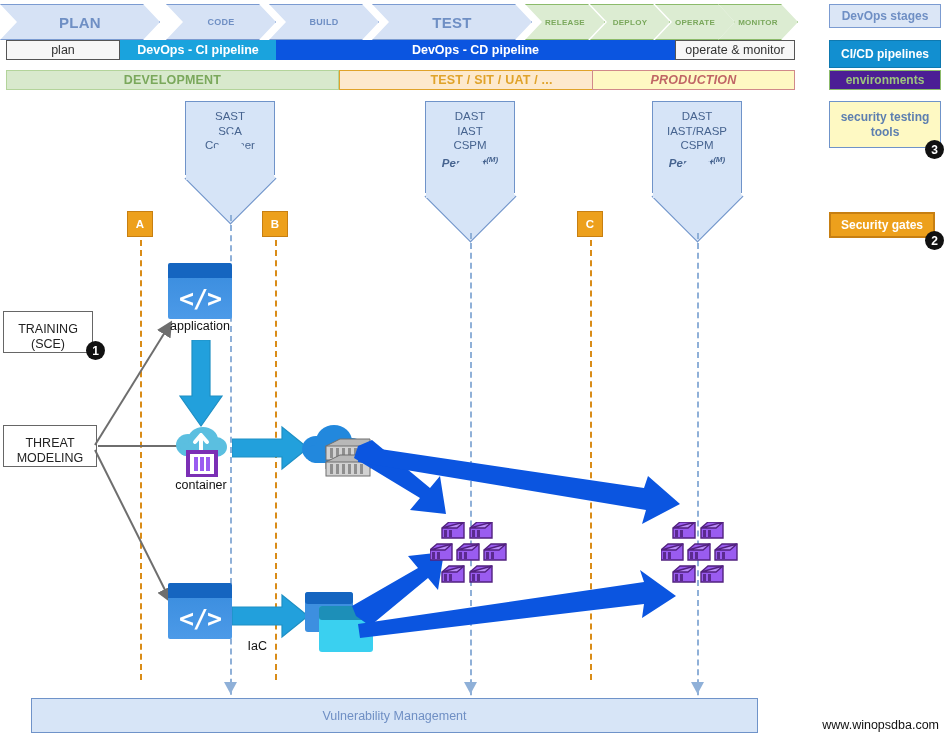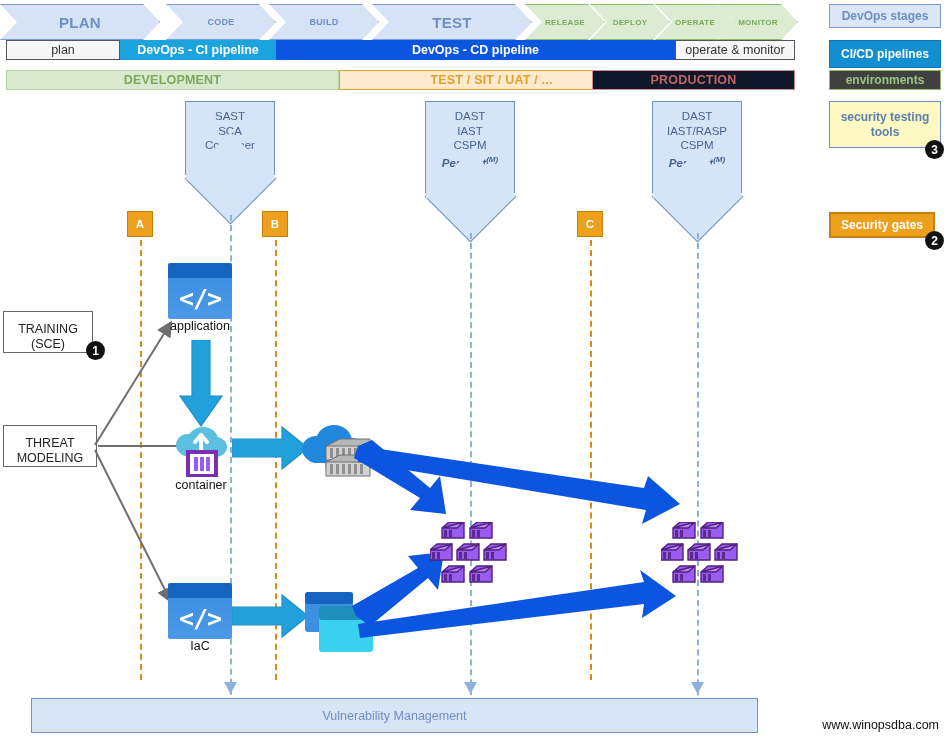--- a/index.html
+++ b/index.html
@@ -34,21 +34,21 @@
   .pipe.ci{background:#1aa3dd;border:1px solid #1aa3dd;color:#fff;font-weight:bold;}
   .pipe.cd{background:#0b55e0;border:1px solid #0b55e0;color:#fff;font-weight:bold;}
 
   
   #envs{position:absolute;left:6px;top:70px;width:789px;height:20px;}
   .env{position:absolute;top:0;height:20px;box-sizing:border-box;
        display:flex;align-items:center;justify-content:center;
        font-size:12.5px;font-weight:bold;letter-spacing:.2px;}
   .env.dev{background:#d8e9cd;border:1px solid #b3d49b;color:#7aa85c;}
   .env.test{background:#fde9cd;border:1px solid #e0a32a;color:#e0a32a;}
-  .env.prod{background:#0f172a;border:1px solid #d08a8a;color:#c06666;}
+  .env.prod{background:#fef9c3;border:1px solid #d08a8a;color:#c06666;font-style:italic;}
 
   
   .shield{
     position:absolute;box-sizing:border-box;
     background:#d6e4f7;border:1px solid #6f93c9;
     color:#46638f;text-align:center;
     font-size:11.5px;line-height:14.6px;
     padding-top:7px;
   }
   .shield .pt{font-style:italic;font-weight:bold;}
@@ -88,21 +88,21 @@
   }
 
   
   .lg{
     position:absolute;box-sizing:border-box;
     display:flex;align-items:center;justify-content:center;
     font-size:12px;font-weight:bold;text-align:center;line-height:15px;
   }
   .lg.stages{background:#dbe6f6;border:1px solid #7b9bd1;color:#6f8fc4;}
   .lg.pipes{background:#128fd0;border:1px solid #0e79b0;color:#fff;}
-  .lg.envs{background:#404040;border:1px solid #8cbb6b;color:#9cc47d;}
+  .lg.envs{background:#4c1d95;border:1px solid #8cbb6b;color:#9cc47d;}
   .lg.tools{background:#fef9c3;border:1px solid #6f93c9;color:#5d7fb0;}
   .lg.gates{background:#eda01c;border:2px solid #c77f12;color:#fff;}
 
   
   .cap{position:absolute;font-size:12.5px;color:#111;text-align:center;}
 
   
   .codeicon{position:absolute;}
   .codeicon .top{position:absolute;left:0;top:0;width:100%;height:26%;
        background:#1565c0;border-radius:2px 2px 0 0;}
@@ -332,21 +332,21 @@
       <rect x="60" y="49" width="3" height="10" fill="#8f8f8f"></rect>
     </g>
   </svg>
 </div>
 
 <div class="codeicon" style="left:168px;top:583px;width:64px;height:56px;">
   <div class="top"></div>
   <div class="body"></div>
   <div class="slash">&lt;/&gt;</div>
 </div>
-<div class="cap" style="left:150px;top:639px;width:100px;">
+<div class="cap" style="left:167px;top:639px;width:100px;text-align:right;">
   <span>IaC</span>
 </div>
 
 <svg class="abs" style="left:232px;top:592px;width:78px;height:48px;" viewBox="0 0 78 48">
   <polygon points="0,15 50,15 50,3 76,24 50,45 50,33 0,33" fill="#22a0dc" stroke="#1e8fc4" stroke-width="1.2"></polygon>
 </svg>
 
 <div class="abs" style="left:305px;top:592px;width:72px;height:68px;">
   <svg width="72" height="68" viewBox="0 0 72 68">
     <rect x="0" y="0" width="48" height="40" rx="3" fill="#3d8fe0"></rect>

